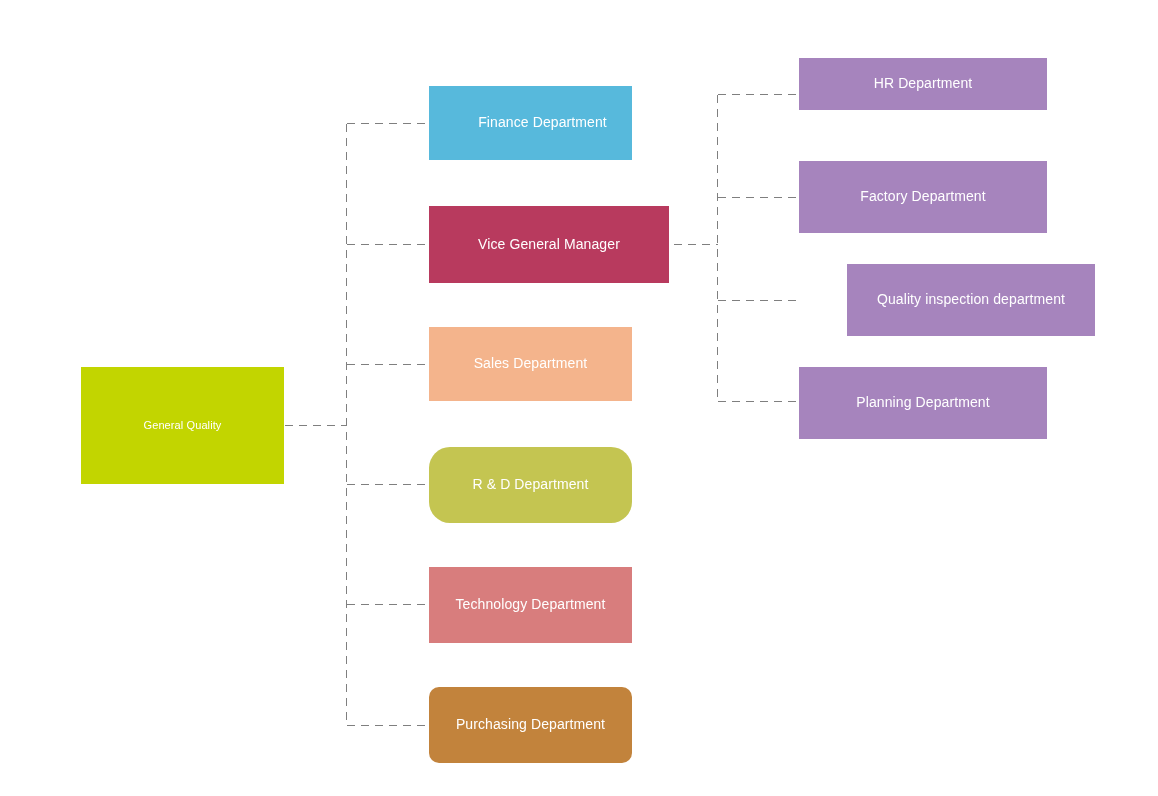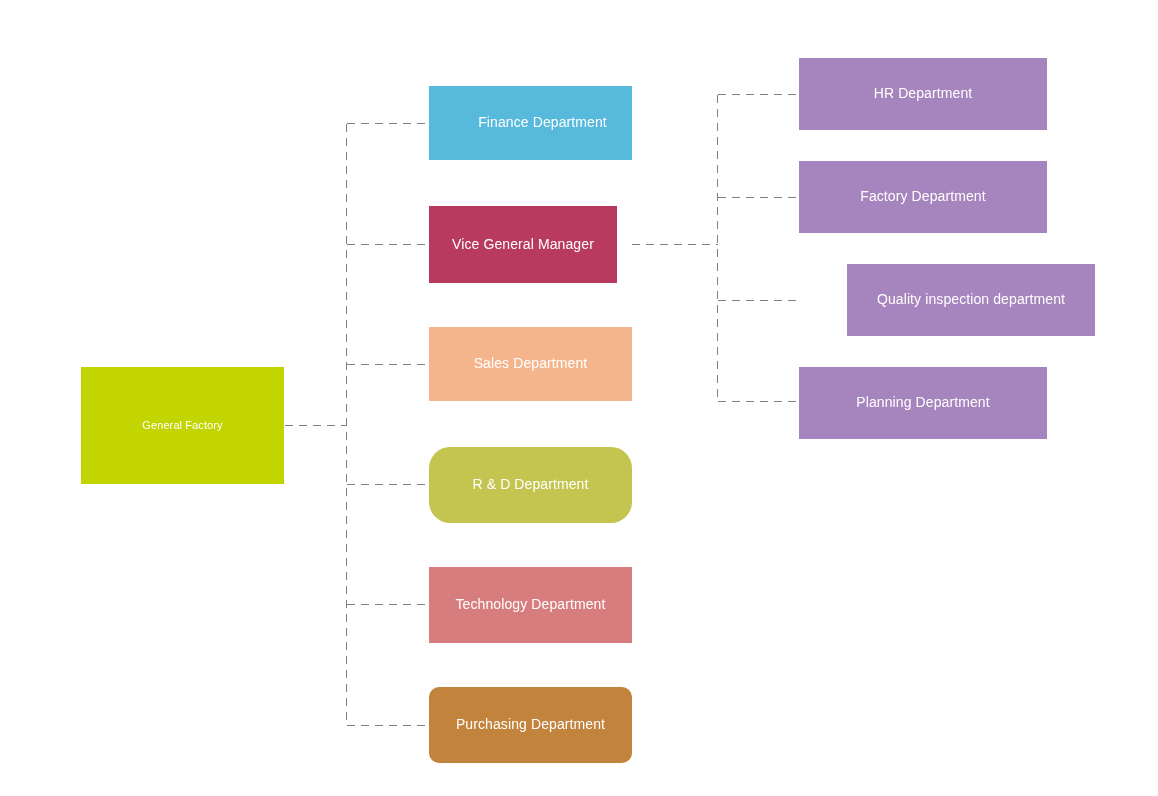--- a/index.html
+++ b/index.html
@@ -73,43 +73,43 @@
       <line x1="717.5" y1="94.5" x2="717.5" y2="401.5"></line>
 
       <line x1="717.5" y1="94.5" x2="799" y2="94.5"></line>
       <line x1="717.5" y1="197.5" x2="799" y2="197.5"></line>
       <line x1="717.5" y1="300.5" x2="799" y2="300.5"></line>
       <line x1="717.5" y1="401.5" x2="799" y2="401.5"></line>
     </g>
   </svg>
 
   <div class="node node-root" id="node-root" style="left: 81px; top: 367px; width: 203px; height: 117px; background: rgb(194, 213, 0); color: rgb(255, 255, 255);">
-    <span>General Factory</span>
+    <span>General Quality</span>
   </div>
 
   <div class="node node-dept" id="node-dept-0" style="left: 429px; top: 86px; width: 203px; height: 74px; background: rgb(87, 185, 220); color: rgb(255, 255, 255); padding-left: 32px;">
     <span>Finance Department</span>
   </div>
-  <div class="node node-dept" id="node-dept-1" style="left: 429px; top: 206px; width: 188px; height: 77px; background: rgb(184, 58, 94); color: rgb(255, 255, 255);">
+  <div class="node node-dept" id="node-dept-1" style="left: 429px; top: 206px; width: 240px; height: 77px; background: rgb(184, 58, 94); color: rgb(255, 255, 255);">
     <span>Vice General Manager</span>
   </div>
   <div class="node node-dept" id="node-dept-2" style="left: 429px; top: 327px; width: 203px; height: 74px; background: rgb(244, 180, 140); color: rgb(255, 255, 255);">
     <span>Sales Department</span>
   </div>
   <div class="node node-dept" id="node-dept-3" style="left: 429px; top: 447px; width: 203px; height: 76px; background: rgb(196, 197, 81); color: rgb(255, 255, 255); border-radius: 21px;">
     <span>R &amp; D Department</span>
   </div>
   <div class="node node-dept" id="node-dept-4" style="left: 429px; top: 567px; width: 203px; height: 76px; background: rgb(216, 125, 125); color: rgb(255, 255, 255);">
     <span>Technology Department</span>
   </div>
   <div class="node node-dept" id="node-dept-5" style="left: 429px; top: 687px; width: 203px; height: 76px; background: rgb(194, 131, 60); color: rgb(255, 255, 255); border-radius: 10px;">
     <span>Purchasing Department</span>
   </div>
 
-  <div class="node node-sub" id="node-sub-0" style="left: 799px; top: 58px; width: 248px; height: 72px; background: rgb(166, 132, 189); color: rgb(255, 255, 255);">
+  <div class="node node-sub" id="node-sub-0" style="left: 799px; top: 58px; width: 248px; height: 52px; background: rgb(166, 132, 189); color: rgb(255, 255, 255);">
     <span>HR Department</span>
   </div>
   <div class="node node-sub" id="node-sub-1" style="left: 799px; top: 161px; width: 248px; height: 72px; background: rgb(166, 132, 189); color: rgb(255, 255, 255);">
     <span>Factory Department</span>
   </div>
   <div class="node node-sub" id="node-sub-2" style="left: 799px; top: 264px; width: 248px; height: 72px; background: rgb(166, 132, 189); color: rgb(255, 255, 255); margin-left: 48px;">
     <span>Quality inspection department</span>
   </div>
   <div class="node node-sub" id="node-sub-3" style="left: 799px; top: 367px; width: 248px; height: 72px; background: rgb(166, 132, 189); color: rgb(255, 255, 255);">
     <span>Planning Department</span>

